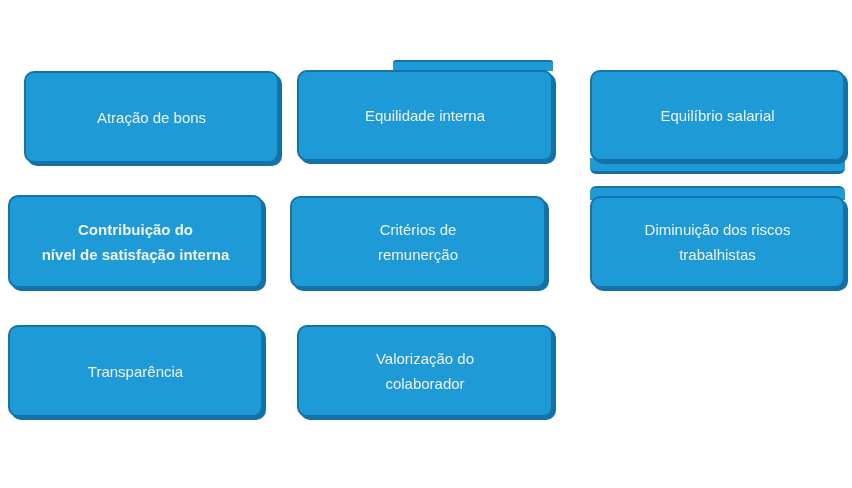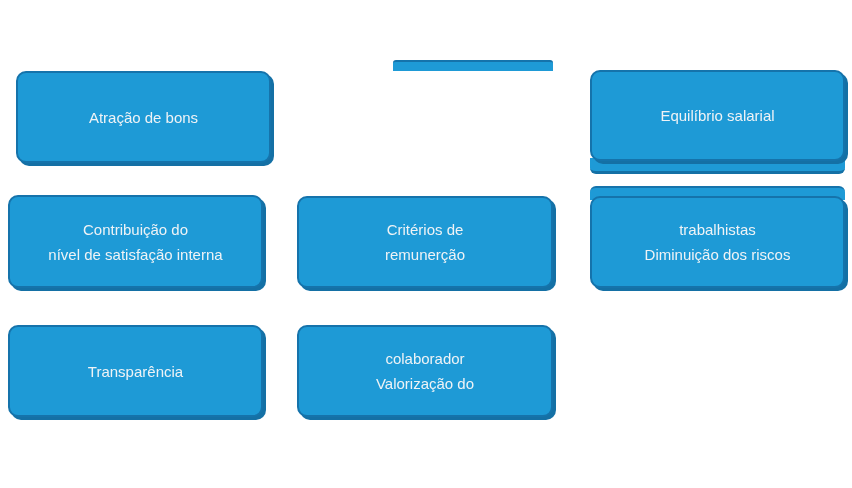--- a/index.html
+++ b/index.html
@@ -29,25 +29,25 @@
     justify-content: center;
     text-align: center;
     font-size: 15px;
     line-height: 25px;
     z-index: 1;
   }
   .box-line { white-space: nowrap; }
   .box-line:empty { display: none; }
 
   
-  .b1 { left: 16px;   top: 71px;  width: 255px; height: 92px; }
+  .b1 { left: 24px;   top: 71px;  width: 255px; height: 92px; }
   .b2 { left: 297px; top: 70px;  width: 256px; height: 91px; }
   .b3 { left: 590px; top: 70px;  width: 255px; height: 91px; text-align: center; }
-  .b4 { left: 8px;   top: 195px; width: 255px; height: 93px; }
-  .b5 { left: 297px; top: 196px; width: 256px; height: 92px; }
+  .b4 { left: 8px;   top: 195px; width: 255px; height: 93px; font-weight: bold; }
+  .b5 { left: 290px; top: 196px; width: 256px; height: 92px; }
   .b6 { left: 590px; top: 196px; width: 255px; height: 92px; }
   .b7 { left: 8px;   top: 325px; width: 255px; height: 92px; }
   .b8 { left: 297px; top: 325px; width: 256px; height: 92px; }
 
   
   .artifact {
     position: absolute;
     background: #1E9AD6;
     z-index: 0;
   }
@@ -73,44 +73,48 @@
 <div class="canvas">
 
   <div class="artifact art-above-b2"></div>
   <div class="artifact art-below-b3"></div>
   <div class="artifact art-above-b6"></div>
 
   <div class="box b1">
     <div class="box-line">Atração de bons</div>
   </div>
 
+  <div class="box b2">
+    <div class="box-line">Equilidade interna</div>
+
+  </div>
 
   <div class="box b3">
     <div class="box-line">Equilíbrio salarial</div>
 
   </div>
 
   <div class="box b4">
     <div class="box-line">Contribuição do</div>
     <div class="box-line">nível de satisfação interna</div>
   </div>
 
   <div class="box b5">
     <div class="box-line">Critérios de</div>
     <div class="box-line">remunerção</div>
   </div>
 
   <div class="box b6">
+    <div class="box-line">Diminuição dos riscos</div>
     <div class="box-line">trabalhistas</div>
-    <div class="box-line">Diminuição dos riscos</div>
   </div>
 
   <div class="box b7">
     <div class="box-line">Transparência</div>
 
   </div>
 
   <div class="box b8">
+    <div class="box-line">Valorização do</div>
     <div class="box-line">colaborador</div>
-    <div class="box-line">Valorização do</div>
   </div>
 
 </div>
 
 </body></html>

